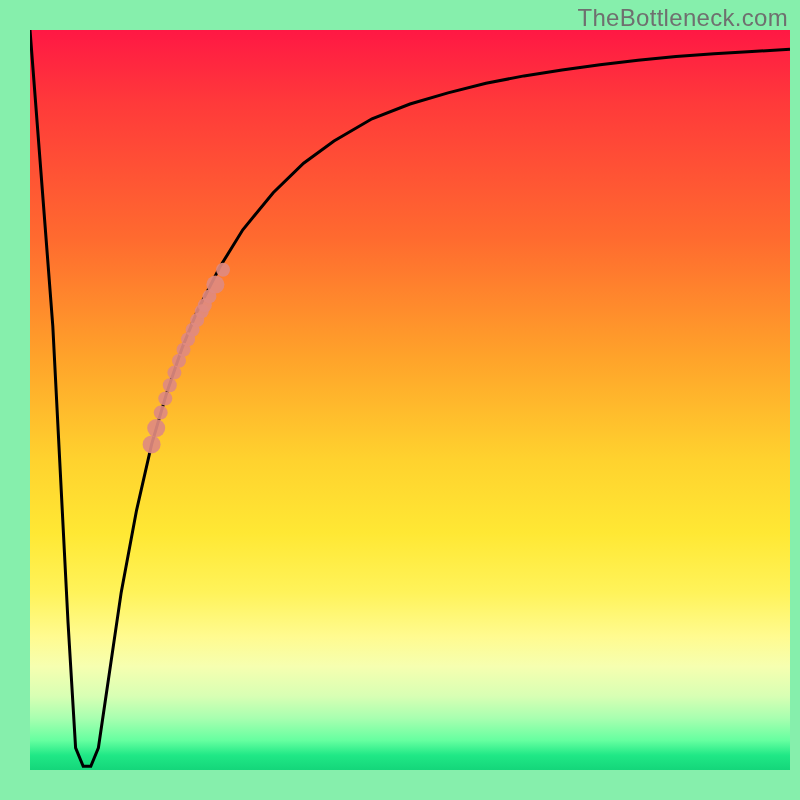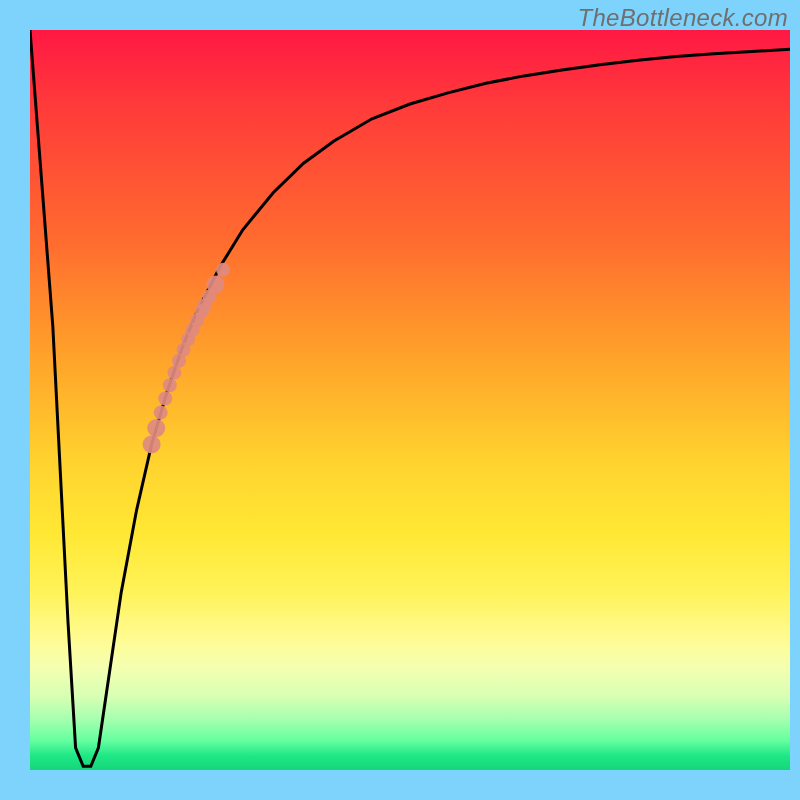--- a/index.html
+++ b/index.html
@@ -10,22 +10,21 @@
     background: #000;
     font-family: Arial, Helvetica, sans-serif;
     overflow: hidden;
   }
   .frame {
     position: absolute;
     top: 0;
     left: 0;
     width: 800px;
     height: 800px;
-    background: #7dd3fc;
-    font-style: italic;
+    background: #86efac;
   }
   .plot {
     position: absolute;
     top: 30px;
     left: 30px;
     width: 760px;
     height: 740px;
     overflow: hidden;
   }
   .gradient {

